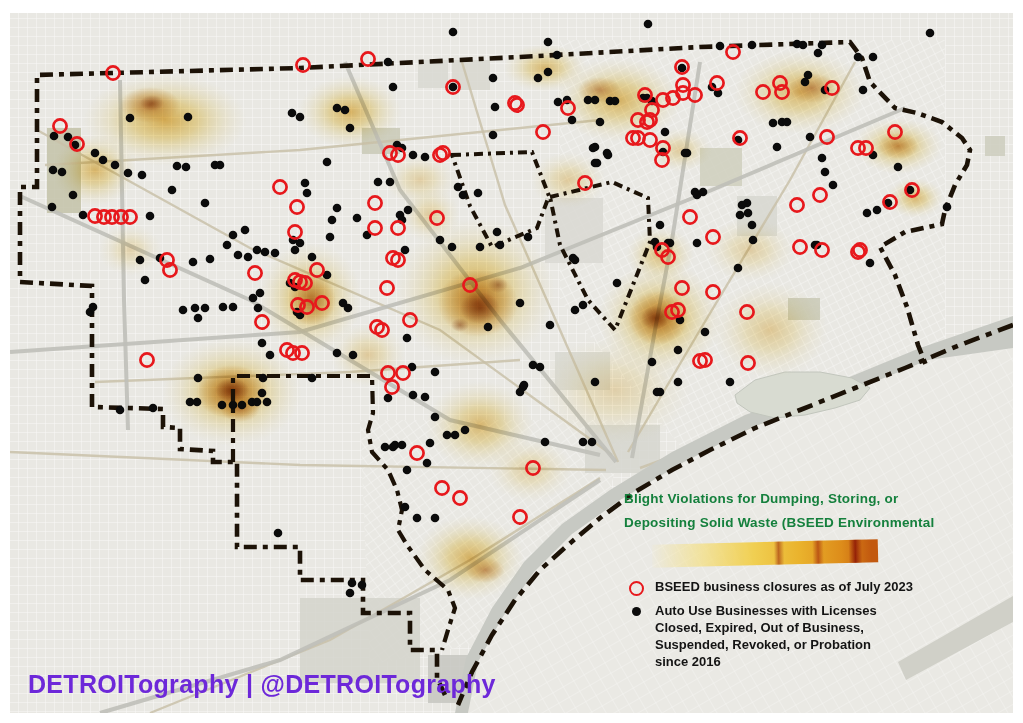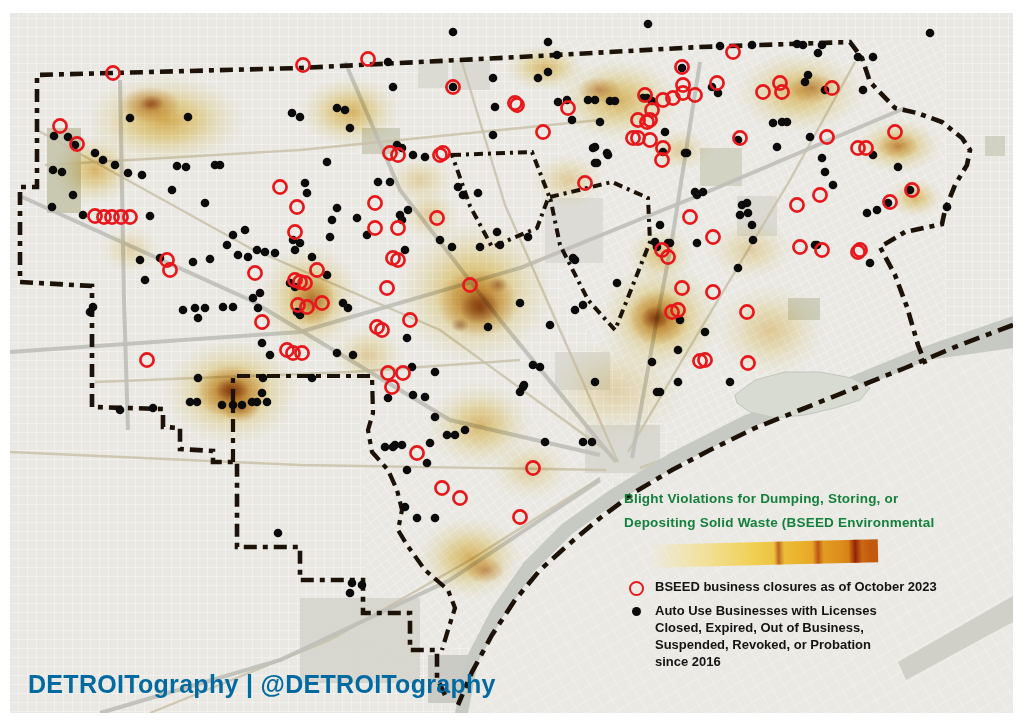--- a/index.html
+++ b/index.html
@@ -16,21 +16,21 @@
                           rgba(150,30,8,0) 71%, rgba(160,35,10,.6) 73.5%, rgba(150,30,8,0) 76%,
                           rgba(139,20,5,0) 87%, rgba(139,20,5,.85) 90%, rgba(139,20,5,0) 93%),
           linear-gradient(90deg, rgba(245,236,200,.15), rgba(243,224,138,.78) 22%,
                           #f0cf52 45%, #eab32d 65%, #dd8c1a 84%, #c2590f 97%);}
   .legend-item1{position:absolute;left:655px;top:579px;font-size:13px;font-weight:bold;color:#141414;}
   .legend-item2{position:absolute;left:655px;top:602px;font-size:13px;font-weight:bold;color:#141414;
         line-height:17px;white-space:pre-line;}
   .key-circle{position:absolute;left:629px;top:581px;width:11px;height:11px;border-radius:50%;
         border:2.6px solid #e7181c;background:transparent;}
   .key-dot{position:absolute;left:632px;top:607px;width:9px;height:9px;border-radius:50%;background:#0b0b0b;}
-  .attribution{position:absolute;left:28px;top:670px;font-size:25px;font-weight:bold;color:#0369a1;
+  .attribution{position:absolute;left:28px;top:670px;font-size:25px;font-weight:bold;color:#6d28d9;
         letter-spacing:.3px;}
 </style>
 </head>
 <body>
 
 <div class="page">
   <svg id="map" width="1023" height="723" viewBox="0 0 1023 723">
       <defs>
         <pattern id="g1" width="9" height="9" patternUnits="userSpaceOnUse" patternTransform="">
           <path d="M0 0H9 M0 0V9" stroke="#ffffff" stroke-width="1" opacity="0.7"></path>
@@ -518,21 +518,21 @@
       <rect x="0" y="713" width="1023" height="10" fill="#ffffff"></rect>
       <rect x="0" y="0" width="10" height="723" fill="#ffffff"></rect>
       <rect x="1013" y="0" width="10" height="723" fill="#ffffff"></rect>
     </svg>
 
   <div class="overlay">
     <div class="legend-title">Blight Violations for Dumping, Storing, or
 Depositing Solid Waste (BSEED Environmental</div>
     <div class="grad-bar"></div>
     <span class="key-circle"></span>
-    <div class="legend-item1">BSEED business closures as of October 2023</div>
+    <div class="legend-item1">BSEED business closures as of July 2023</div>
     <span class="key-dot"></span>
     <div class="legend-item2">Auto Use Businesses with Licenses
 Closed, Expired, Out of Business,
 Suspended, Revoked, or Probation
 since 2016</div>
     <div class="attribution">DETROITography | @DETROITography</div>
   </div>
 </div>
 
 </body></html>

